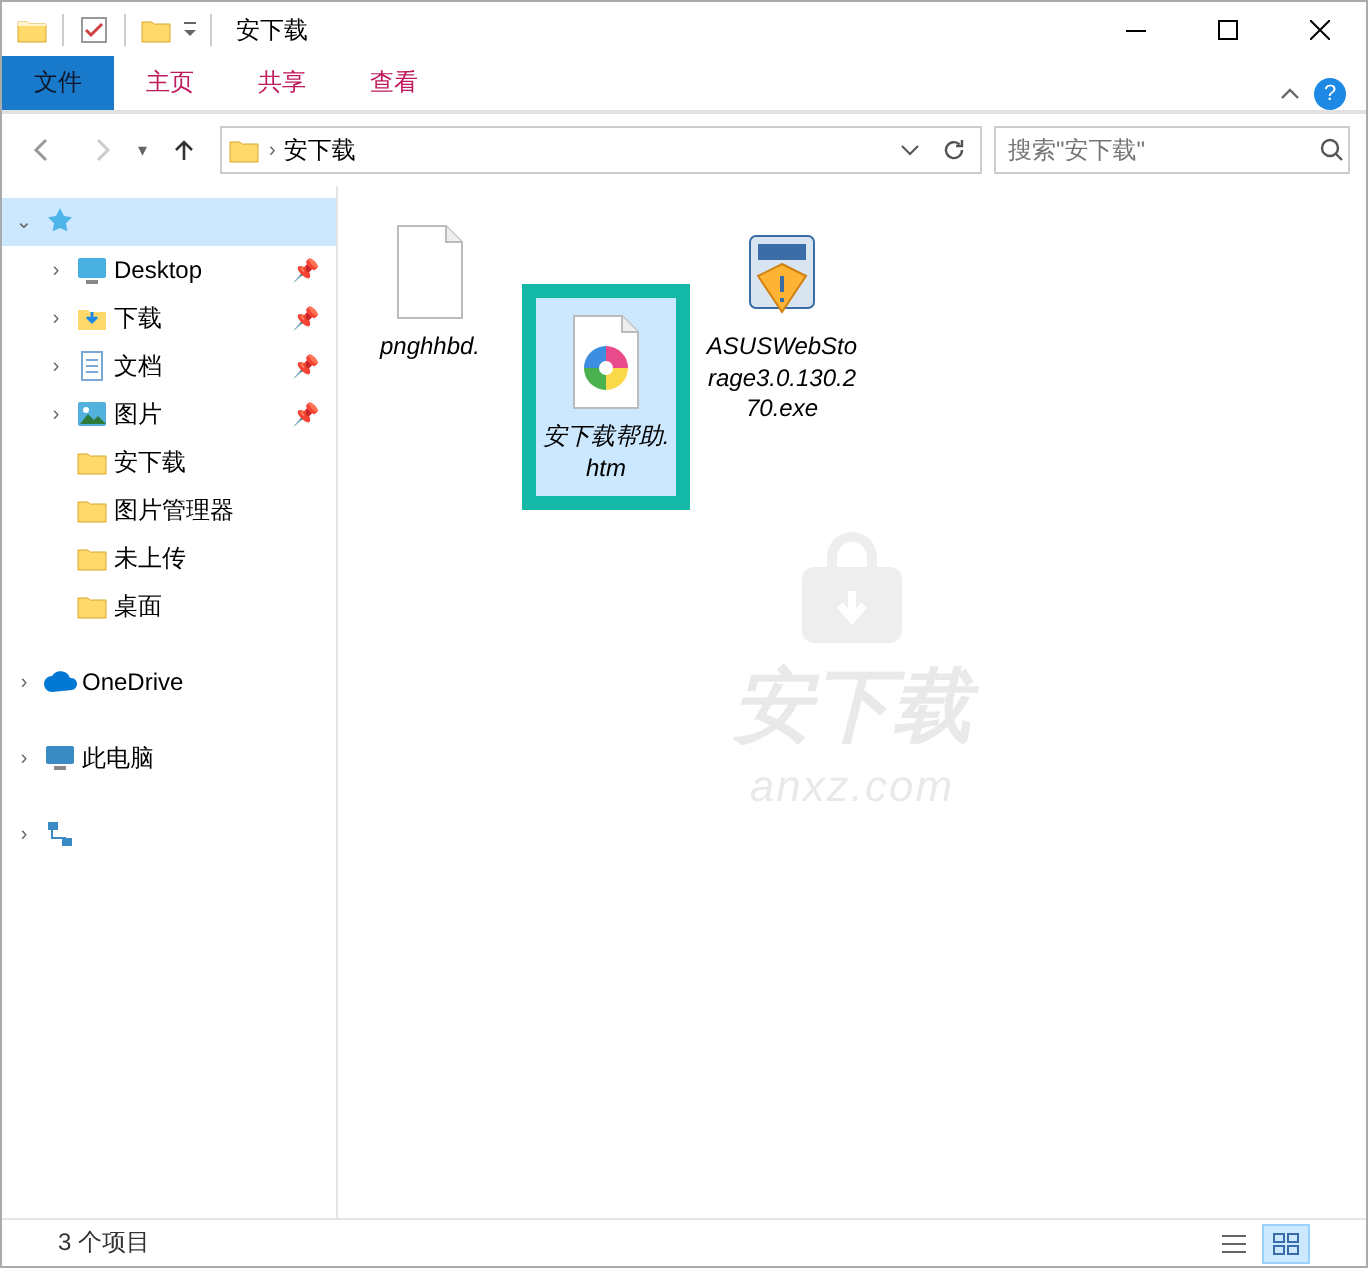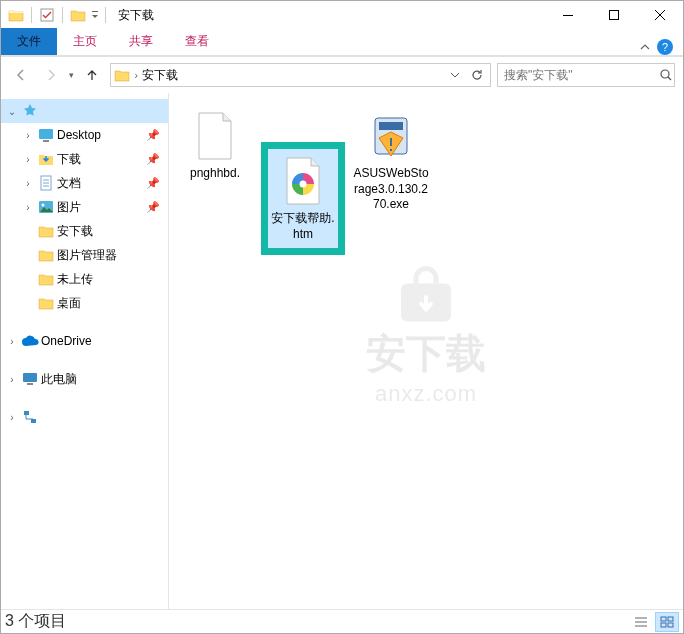--- a/index.html
+++ b/index.html
@@ -41,27 +41,27 @@
 .sidebar { width: 168px; border-right: 1px solid #e5e5e5; overflow-y: auto; padding-top: 6px; }
 .tree-item { height: 24px; display: flex; align-items: center; padding-left: 4px; cursor: pointer; gap: 2px; }
 .tree-item.selected { background: #cce8ff; }
 .tree-arrow { width: 14px; font-size: 10px; color: #666; text-align: center; }
 .tree-icon { width: 18px; height: 18px; display: flex; align-items: center; justify-content: center; }
 .tree-label { font-size: 12px; color: #000; flex: 1; }
 .tree-pin { width: 14px; color: #888; font-size: 11px; margin-right: 8px; }
 .tree-indent { padding-left: 20px; }
 .tree-section { margin-bottom: 14px; }
 
-.main { flex: 1; padding: 10px 4px; display: flex; flex-wrap: wrap; align-content: flex-start; gap: 4px; position: relative; }
+.main { flex: 1; padding: 10px 4px; display: flex; flex-wrap: wrap; align-content: flex-start; gap: 4px; position: relative; font-style: italic; }
 .file-item { width: 84px; padding: 6px 2px; display: flex; flex-direction: column; align-items: center; cursor: pointer; border: 1px solid transparent; }
 .file-item.selected { background: #cce8ff; border: 7px solid #14b8a6; margin-top: 39px; }
 .file-icon { width: 52px; height: 52px; display: flex; align-items: center; justify-content: center; }
 .file-label { font-size: 12px; text-align: center; margin-top: 4px; word-break: break-all; line-height: 1.3; }
 
-.statusbar { height: 24px; border-top: 1px solid #e5e5e5; display: flex; align-items: center; padding: 0 4px; font-size: 16px; color: #333; }
+.statusbar { height: 24px; border-top: 1px solid #e5e5e5; display: flex; align-items: center; padding: 0 28px; font-size: 12px; color: #333; }
 .status-spacer { flex: 1; }
 .view-btn { width: 24px; height: 20px; display: flex; align-items: center; justify-content: center; border: 1px solid transparent; margin-left: 2px; }
 .view-btn.active { border-color: #99d1ff; background: #cce8ff; }
 
 .watermark { position: absolute; left: 50%; top: 47%; transform: translate(-50%,-50%); opacity: 0.12; pointer-events: none; text-align: center; }
 .watermark .wm-text { font-size: 40px; font-weight: bold; color: #555; }
 .watermark .wm-sub { font-size: 22px; color: #555; letter-spacing: 1px; }
 
 svg { display: block; }
 </style>

